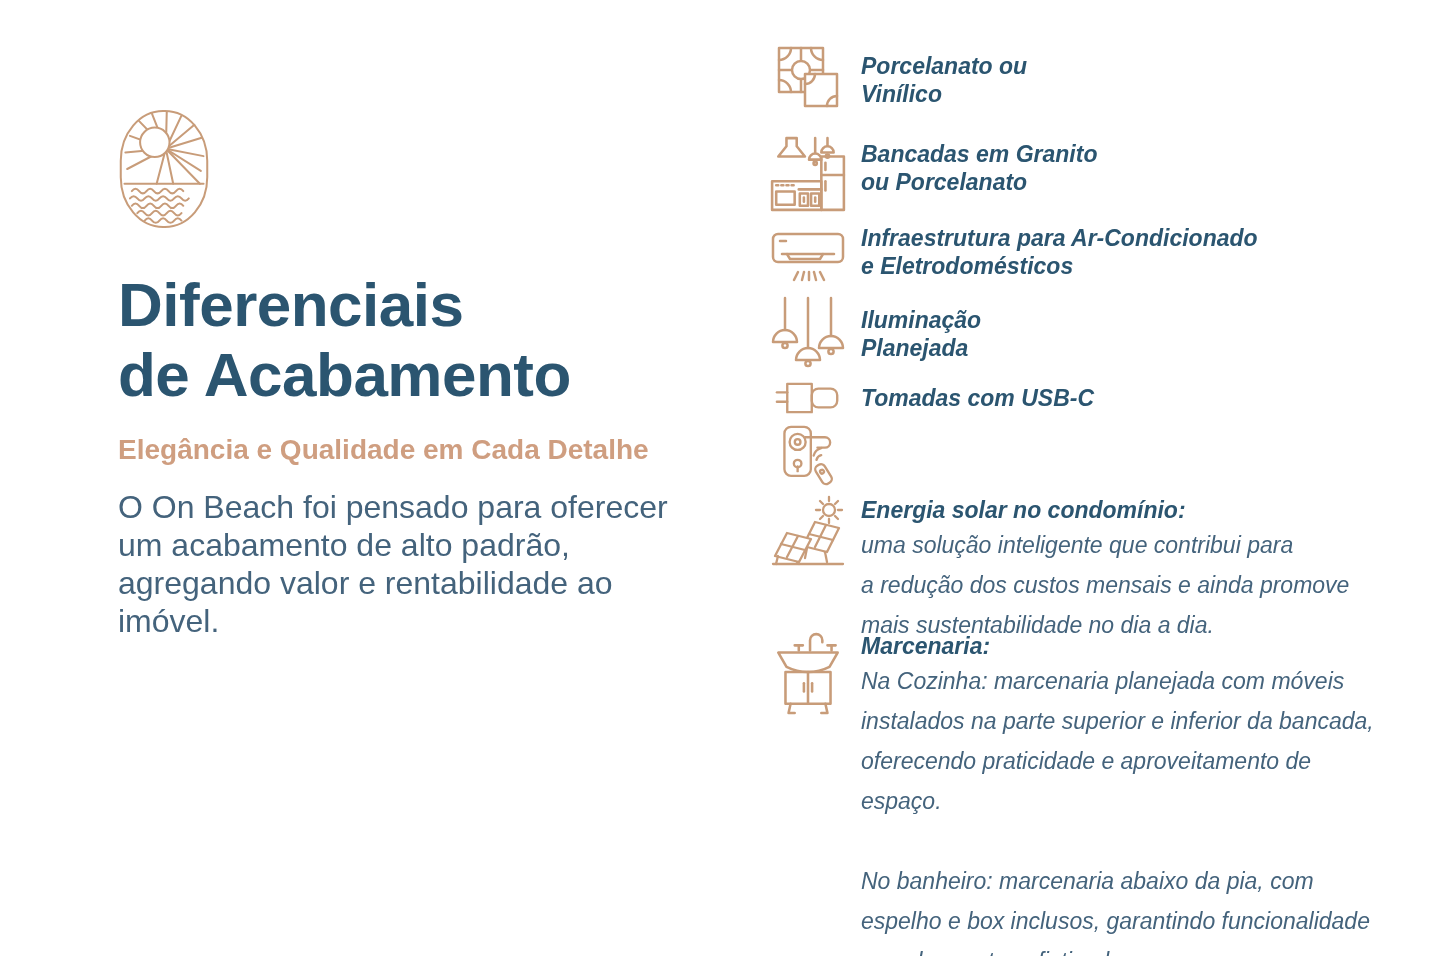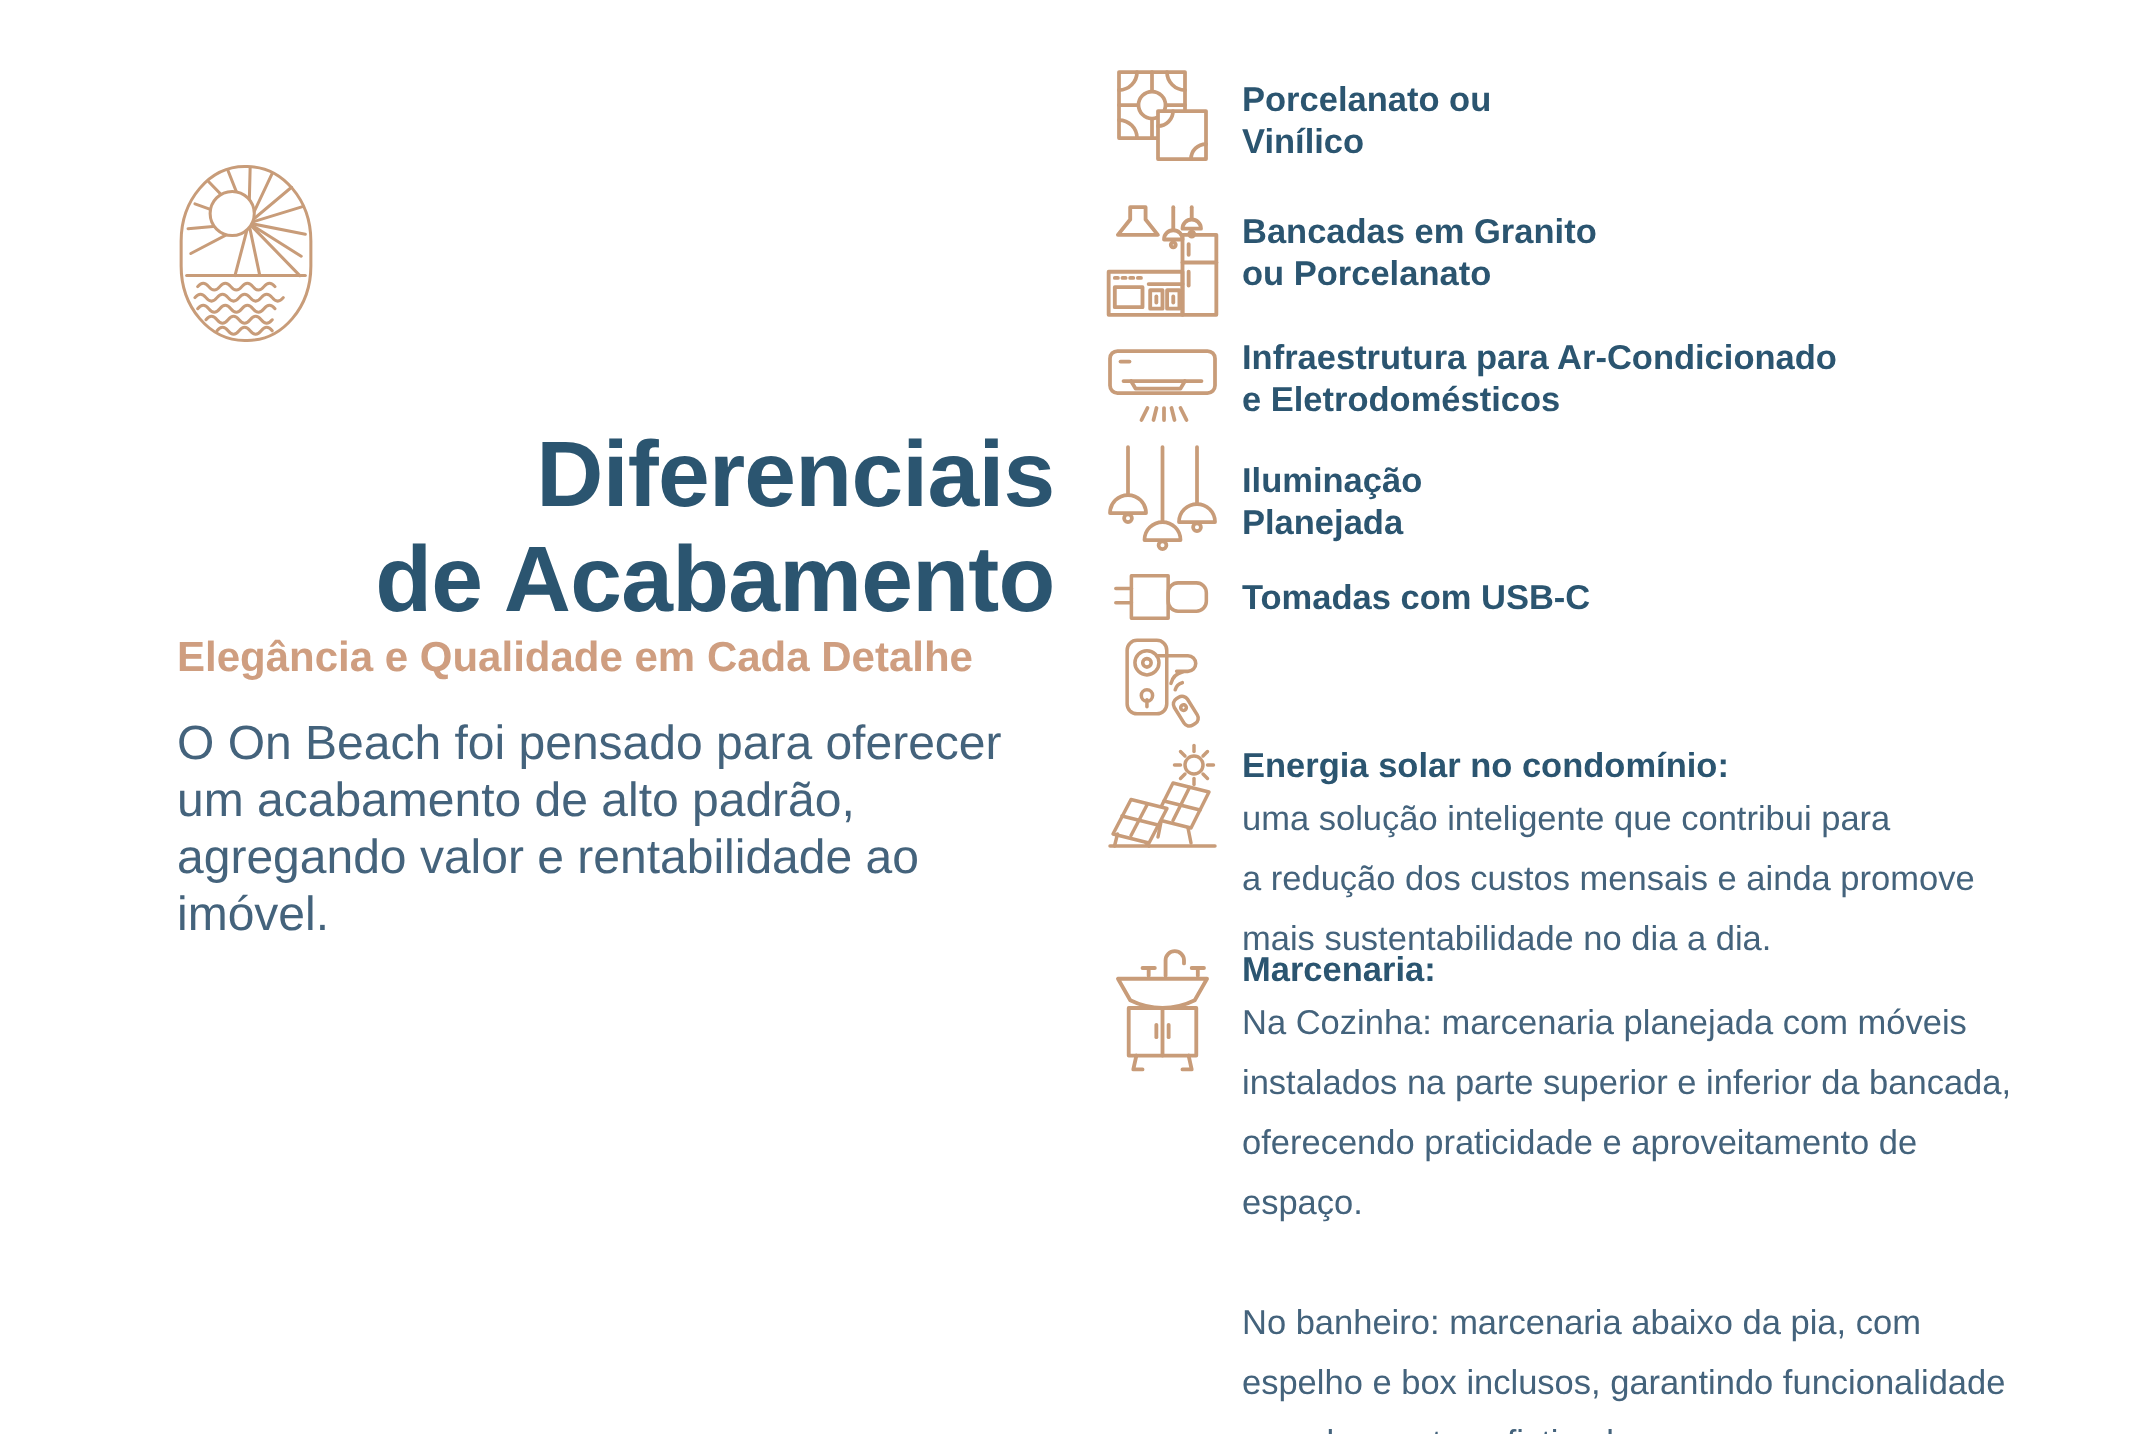--- a/index.html
+++ b/index.html
@@ -3,27 +3,27 @@
 <meta charset="utf-8">
 <style>
   * { margin:0; padding:0; box-sizing:border-box; }
   html,body { width:1436px; height:956px; background:#ffffff; overflow:hidden;
               font-family:"Liberation Sans","DejaVu Sans",sans-serif; }
   .page { position:relative; width:1436px; height:956px; background:#ffffff; }
 
   
   .left-col { position:absolute; left:118px; top:102px; width:585px; }
   .logo { display:block; }
-  .main-title { margin-top:46px; font-size:62px; font-weight:bold; letter-spacing:-0.5px;
-                color:#2B5570; line-height:70px; white-space:pre-line;text-align:right; }
-  .subtitle { font-size:28px; font-weight:bold; color:#CF9E80; }
+  .main-title { margin-top:34px; font-size:62px; font-weight:bold; letter-spacing:-0.5px;
+                color:#2B5570; line-height:70px; white-space:pre-line; }
+  .subtitle { margin-top:24px; font-size:28px; font-weight:bold; color:#CF9E80; }
   .intro { margin-top:22px; font-size:32px; color:#44637C; line-height:38px; white-space:pre-line; }
 
   
-  .feature { position:absolute; left:734px; display:flex; }
+  .feature { position:absolute; left:767px; display:flex;font-style:italic; }
   .icon-box { width:82px; flex:none; display:flex; justify-content:center; align-items:flex-start; }
   .f-text { margin-left:12px; }
   .f-title { font-size:23px; font-weight:bold; color:#2B5570; line-height:28px; white-space:pre-line; }
   .f-desc  { font-size:23px; color:#44637C; line-height:40px; white-space:pre-line; margin-top:1px; }
 
   .row-1 { top:46px; }  .row-1 .f-text { padding-top:6px; }
   .row-2 { top:134px; } .row-2 .f-text { padding-top:6px; }
   .row-3 { top:224px; } .row-3 .icon-box { padding-top:6px; }
   .row-4 { top:296px; } .row-4 .f-text { padding-top:10px; }
   .row-5 { top:380px; } .row-5 .f-text { padding-top:4px; }

